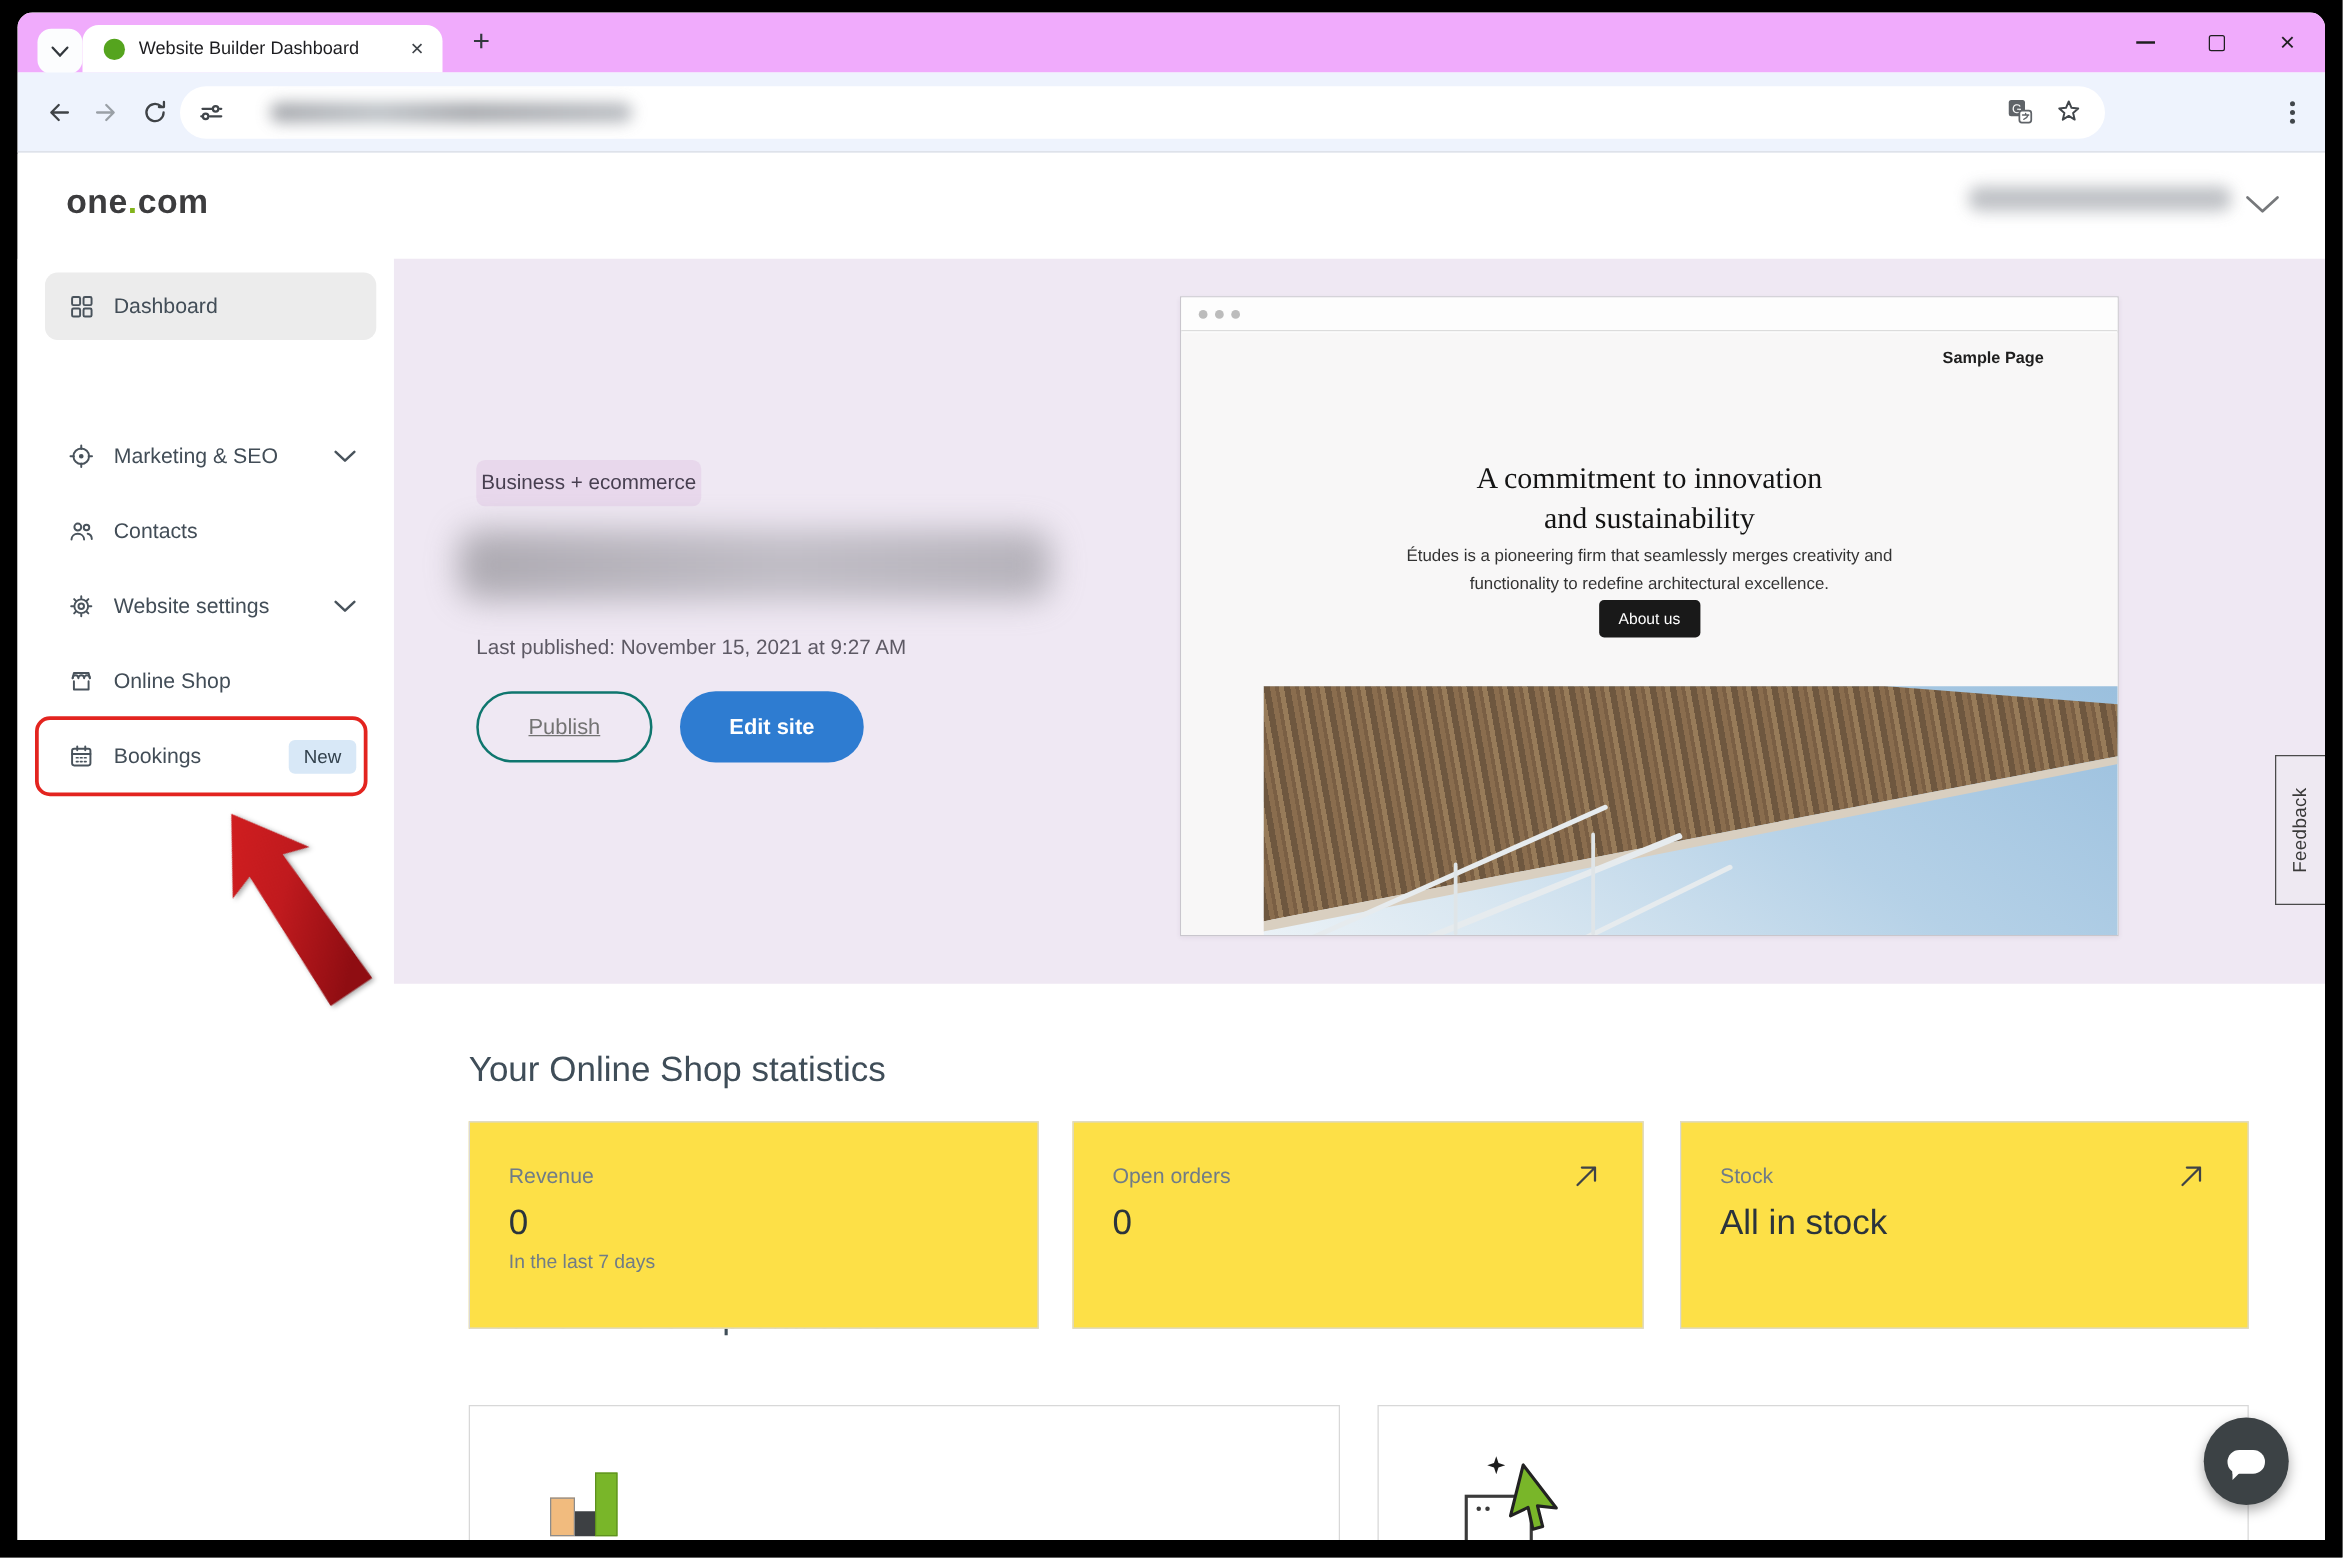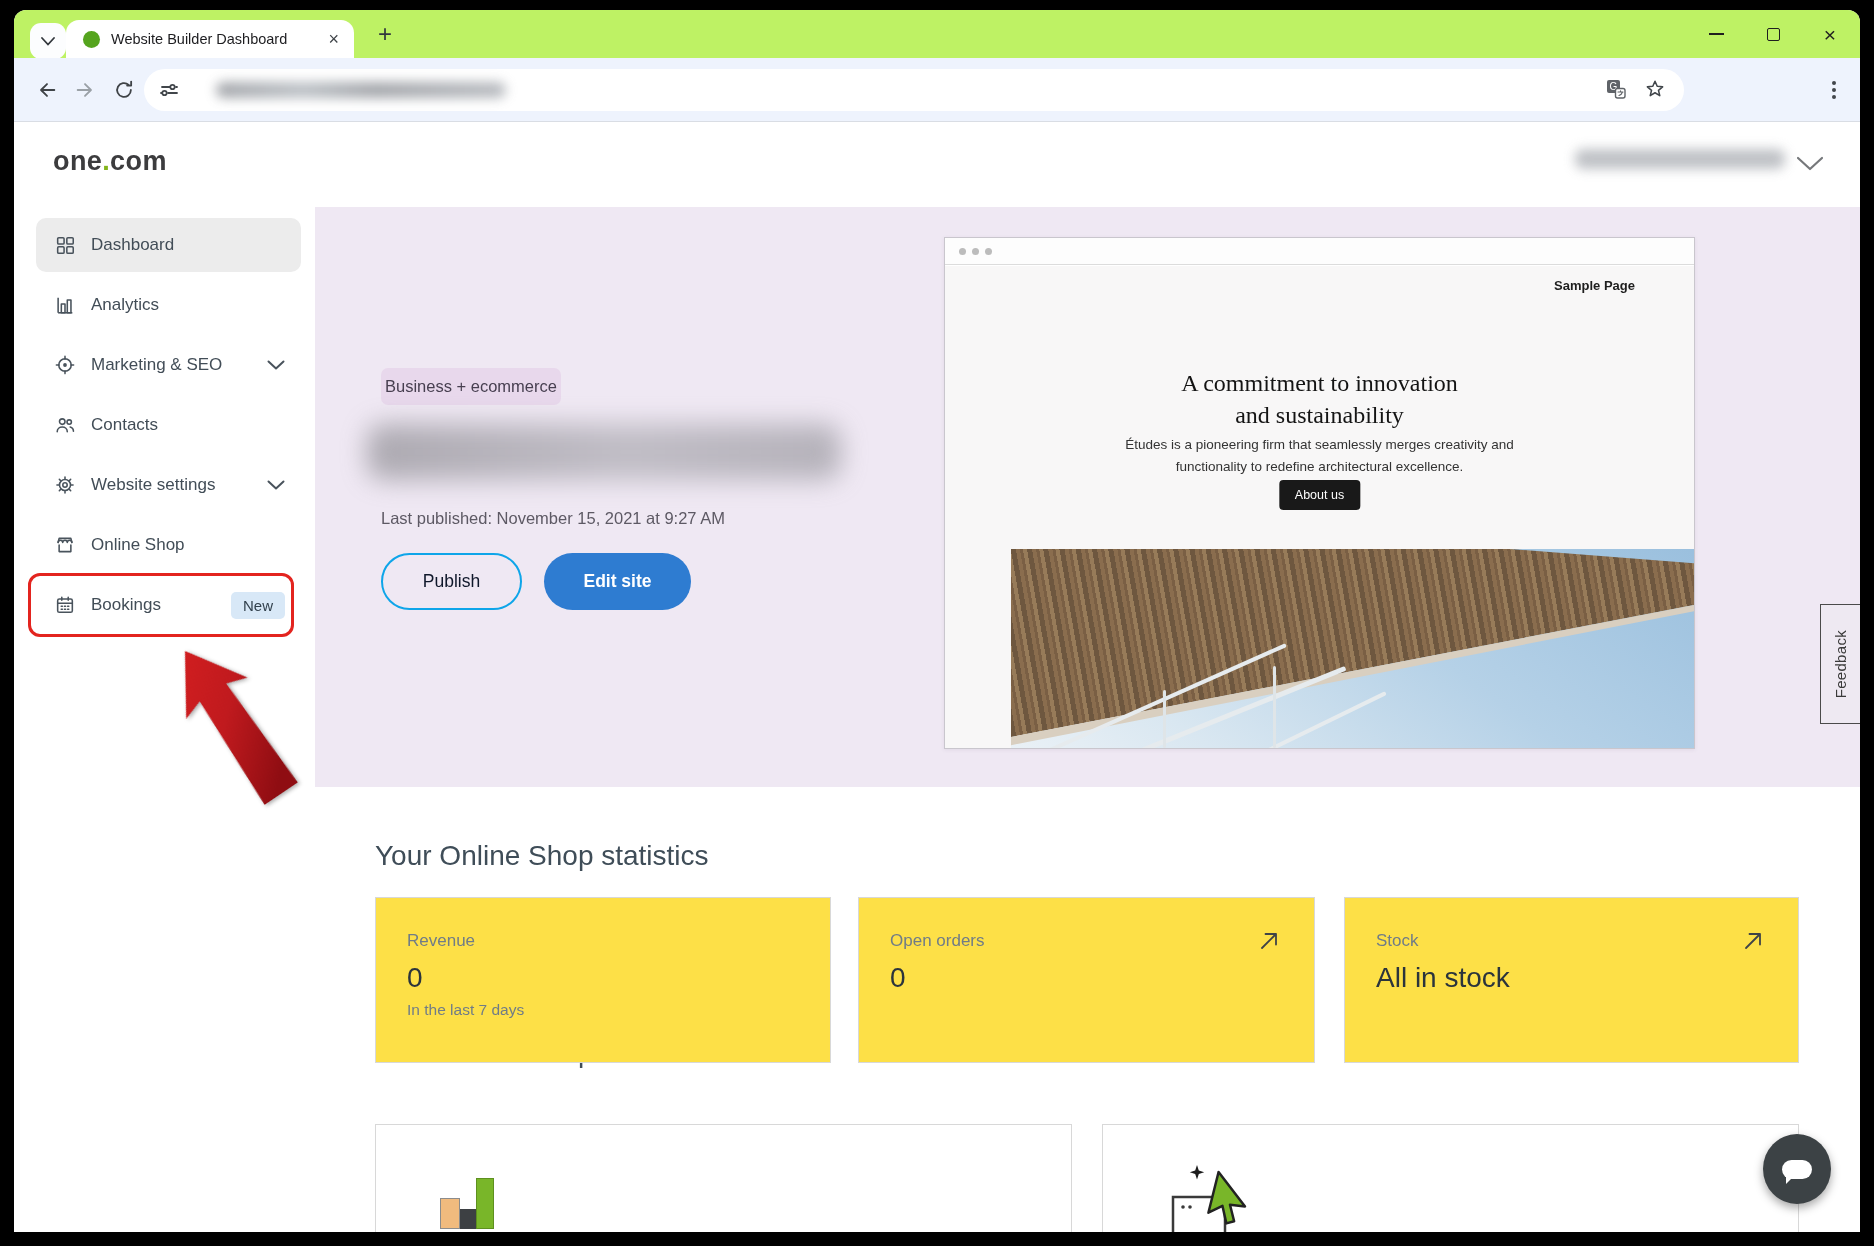--- a/index.html
+++ b/index.html
@@ -2,21 +2,21 @@
 <html><head>
 <meta charset="utf-8">
 <style>
   * { margin:0; padding:0; box-sizing:border-box; }
   body { background:#000; font-family:"Liberation Sans", sans-serif; }
   .screen { position:relative; width:1874px; height:1246px; background:#000; overflow:hidden; }
   .window { position:absolute; left:14px; top:10px; width:1846px; height:1222px; background:#fff;
             border-radius:12px 12px 0 0; overflow:hidden; }
 
   
-  .tabstrip { position:absolute; left:0; top:0; right:0; height:48px; background:#bef264; }
+  .tabstrip { position:absolute; left:0; top:0; right:0; height:48px; background:#f0abfc; }
   .tab-search-btn { position:absolute; left:16px; top:13px; width:36px; height:36px; border-radius:11px;
                     background:#fcfdfe; display:flex; align-items:center; justify-content:center; }
   .tab { position:absolute; left:52px; top:10px; width:288px; height:38px; background:#fff;
          border-radius:13px 13px 0 0; display:flex; align-items:center; padding:0 12px 0 17px; }
   .favicon { width:17px; height:17px; border-radius:50%; background:#55a41e; flex:0 0 auto; }
   .tab-title { margin-left:11px; font-size:14.5px; color:#1d1d20; white-space:nowrap; overflow:hidden; flex:1; }
   .tab-close { font-size:18px; color:#40454a; line-height:1; padding:0 3px; }
   .newtab { position:absolute; left:356px; top:9px; width:30px; height:30px; font-size:24px; color:#32373d;
             display:flex; align-items:center; justify-content:center; font-weight:400; }
   .winctl { position:absolute; top:10px; width:28px; height:28px; display:flex; align-items:center; justify-content:center; }
@@ -64,21 +64,21 @@
   .big-arrow { position:absolute; left:95px; top:438px; pointer-events:none; }
 
   
   .plan-badge { position:absolute; left:66px; top:161px; height:37px; line-height:37px; padding:0 4px;
                 background:#e8d8ec; border-radius:7px; color:#473f50; font-size:16.5px; }
   .blur-title { position:absolute; left:52px; top:217px; width:474px; height:56px; border-radius:16px;
                 background:linear-gradient(90deg,#77777c,#9a9aa0 55%,#86868c); filter:blur(13px); opacity:.55; }
   .published { position:absolute; left:66px; top:302px; font-size:16.5px; color:#5d5964; }
   .pill { position:absolute; top:346px; height:57px; border-radius:29px; display:flex;
           align-items:center; justify-content:center; font-size:17.5px; }
-  .btn-publish { left:66px; width:141px; border:2px solid #0ea5e9; color:#0f172a; background:transparent; font-weight:500; }
+  .btn-publish { left:66px; width:141px; border:2px solid #0f766e; color:#737373; background:transparent; font-weight:500;text-decoration:underline; }
   .btn-edit { left:229px; width:147px; background:#2e7cd1; color:#fff; font-weight:700; }
 
   
   .preview-card { position:absolute; left:629px; top:30px; width:751px; height:512px; background:#fff;
                   border:1px solid #c9c6cd; box-shadow:0 1px 4px rgba(60,40,80,.08); }
   .card-chrome { position:absolute; left:0; top:0; right:0; height:27px; background:#fdfdfd;
                  border-bottom:1px solid #dcdcdc; display:flex; align-items:center; padding-left:14px; gap:6px; }
   .card-chrome i { width:7px; height:7px; border-radius:50%; background:#bcbcbc; }
   .page { position:absolute; left:0; top:28px; right:0; bottom:0; background:#f8f7f7; overflow:hidden; }
   .page-label { position:absolute; right:59px; top:12px; font-size:13px; font-weight:700; color:#1e1e1e; }
@@ -263,31 +263,20 @@
           <svg width="22" height="22" viewBox="0 0 24 24">
               <g fill="none" stroke="#49535c" stroke-width="1.7">
                 <rect x="4" y="4" width="7" height="7" rx="1.2"></rect>
                 <rect x="14" y="4" width="7" height="7" rx="1.2"></rect>
                 <rect x="4" y="14" width="7" height="7" rx="1.2"></rect>
                 <rect x="14" y="14" width="7" height="7" rx="1.2"></rect>
               </g>
             </svg>
           <span>Dashboard</span>
         </div>
-        <div class="nav-item" style="top:71px">
-          <svg width="22" height="22" viewBox="0 0 24 24">
-              <g fill="none" stroke="#49535c" stroke-width="1.7" stroke-linejoin="round">
-                <path d="M4.5 4v16.5"></path>
-                <path d="M4.5 20.5H20"></path>
-                <rect x="8" y="11" width="4" height="9.5"></rect>
-                <rect x="14.5" y="6.5" width="4" height="14"></rect>
-              </g>
-            </svg>
-          <span>Analytics</span>
-        </div>
         <div class="nav-item" style="top:131px">
           <svg width="22" height="22" viewBox="0 0 24 24">
               <g fill="none" stroke="#49535c" stroke-width="1.7" stroke-linecap="round">
                 <circle cx="12" cy="12" r="6.8"></circle>
                 <circle cx="12" cy="12" r="1.2" fill="#49535c"></circle>
                 <path d="M12 2.6v3M12 18.4v3M2.6 12h3M18.4 12h3"></path>
               </g>
             </svg>
           <span>Marketing &amp; SEO</span>
           <span class="nav-chevron">

